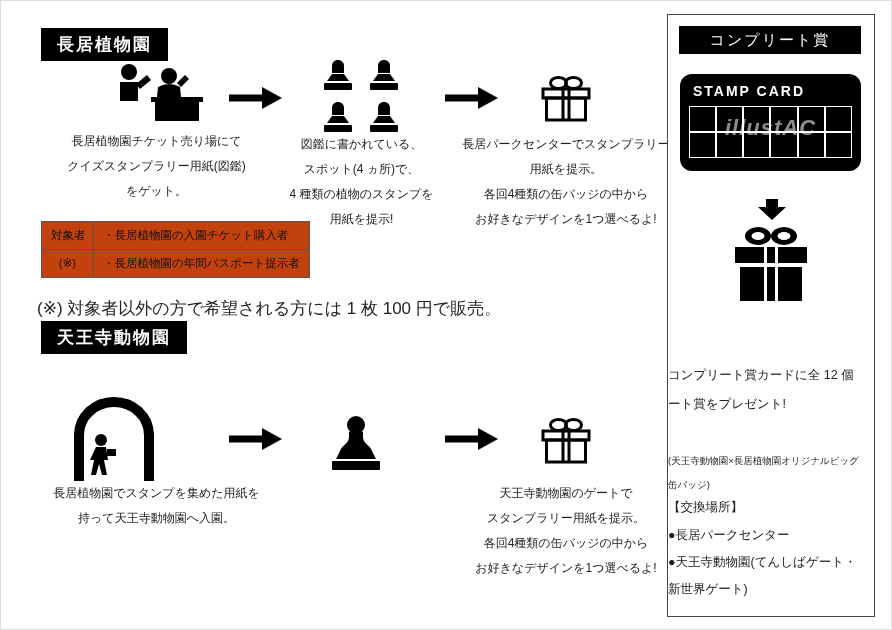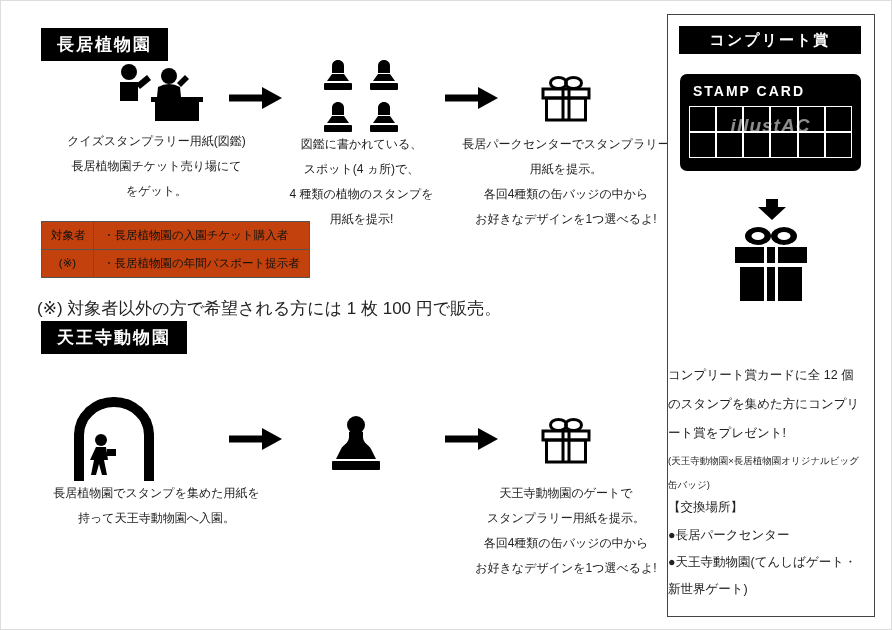--- a/index.html
+++ b/index.html
@@ -23,35 +23,35 @@
   .elig .cell{padding:6px 9px;white-space:nowrap;}
   .elig .head{text-align:center;border-right:1px solid #555;}
   .elig .r2{border-top:1px solid #555;}
   .note{position:absolute;font-size:17px;white-space:nowrap;color:#222;margin-top:8px;}
   .side-box{
     position:absolute;left:666px;top:13px;width:208px;height:603px;
     border:1.5px solid #444;box-sizing:border-box;background:#fff;
   }
   .side-badge{
     position:absolute;left:11px;top:11px;width:182px;height:28px;line-height:28px;
-    background:#000;color:#fff;font-weight:bold;font-size:15px;letter-spacing:2px;
+    background:#000;color:#fff;font-weight:normal;font-size:15px;letter-spacing:2px;
     text-align:center;box-sizing:border-box;
   }
   .stamp-card{
     position:absolute;left:12px;top:59px;width:181px;height:97px;background:#000;
-    border-radius:7px;box-sizing:border-box;
+    border-radius:12px;box-sizing:border-box;
   }
   .sc-title{color:#fff;font-weight:bold;font-size:14px;letter-spacing:2px;padding:9px 0 0 13px;white-space:nowrap;}
   .sc-grid{
     display:grid;grid-template-columns:repeat(6,1fr);margin:7px 9px 0 9px;
   }
   .sc-cell{height:24px;border:1px solid #fff;}
   .sc-mark{
     position:absolute;left:0;top:41px;width:100%;text-align:center;
-    color:rgba(255,255,255,0.55);font-size:19px;font-weight:bold;font-style:italic;
+    color:rgba(255,255,255,0.55);font-size:22px;font-weight:bold;font-style:italic;
     letter-spacing:1px;pointer-events:none;
   }
   .side-text{position:absolute;left:0;width:100%;color:#222;}
   .side-text .ln{white-space:nowrap;}
 </style>
 </head>
 <body>
 
 <div class="page">
 
@@ -116,22 +116,22 @@
           <ellipse cx="33.5" cy="8" rx="8" ry="5.5"></ellipse>
         <rect x="3" y="14" width="46" height="9"></rect>
           <rect x="6.5" y="23" width="39" height="22"></rect>
         <line x1="23" y1="14" x2="23" y2="45"></line>
           <line x1="29" y1="14" x2="29" y2="45"></line>
       </g>
     </svg>
   </div>
 
   <div class="step-text" style="left:48px;top:128px;width:215px">
+    <div class="ln">長居植物園チケット売り場にて</div>
     <div class="ln">クイズスタンプラリー用紙(図鑑)</div>
-    <div class="ln">長居植物園チケット売り場にて</div>
     <div class="ln">をゲット。</div>
   </div>
   <div class="step-text" style="left:263px;top:131px;width:195px">
     <div class="ln">図鑑に書かれている、</div>
     <div class="ln">スポット(4 ヵ所)で、</div>
     <div class="ln">4 種類の植物のスタンプを</div>
     <div class="ln">用紙を提示!</div>
   </div>
   <div class="step-text" style="left:460px;top:131px;width:210px">
     <div class="ln">長居パークセンターでスタンプラリー</div>
@@ -258,21 +258,20 @@
         </g>
         <ellipse cx="25" cy="13" rx="6.5" ry="4" fill="#fff"></ellipse>
         <ellipse cx="51" cy="13" rx="6.5" ry="4" fill="#fff"></ellipse>
         <rect x="31" y="24" width="3" height="54" fill="#fff"></rect>
         <rect x="42" y="24" width="3" height="54" fill="#fff"></rect>
       </svg>
     </div>
 
     <div class="side-text" style="top:346px;font-size:12.5px;line-height:29px">
       <div class="ln">コンプリート賞カードに全 12 個</div>
-      <div class="ln">のスタンプを集めた方にコンプリ</div>
       <div class="ln">ート賞をプレゼント!</div>
     </div>
 
     <div class="side-text" style="top:481px;font-size:12.5px;line-height:22px">【交換場所】</div>
 
     <div class="side-text" style="top:434px;font-size:9.5px;line-height:24px">
       <div class="ln">(天王寺動物園×長居植物園オリジナルビッグ</div>
       <div class="ln">缶バッジ)</div>
     </div>
 

